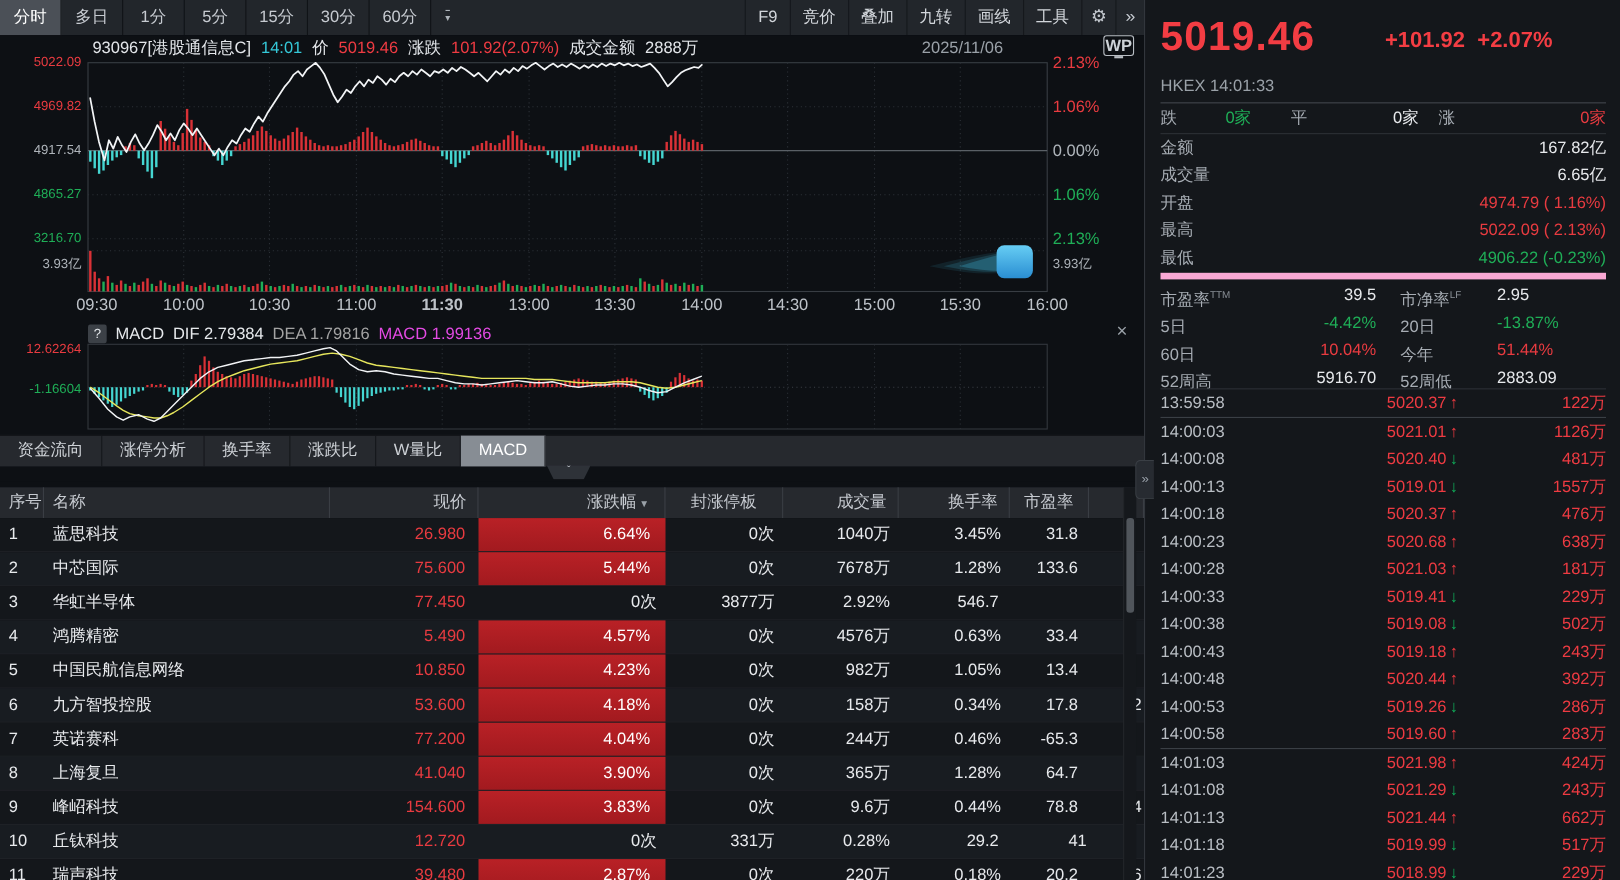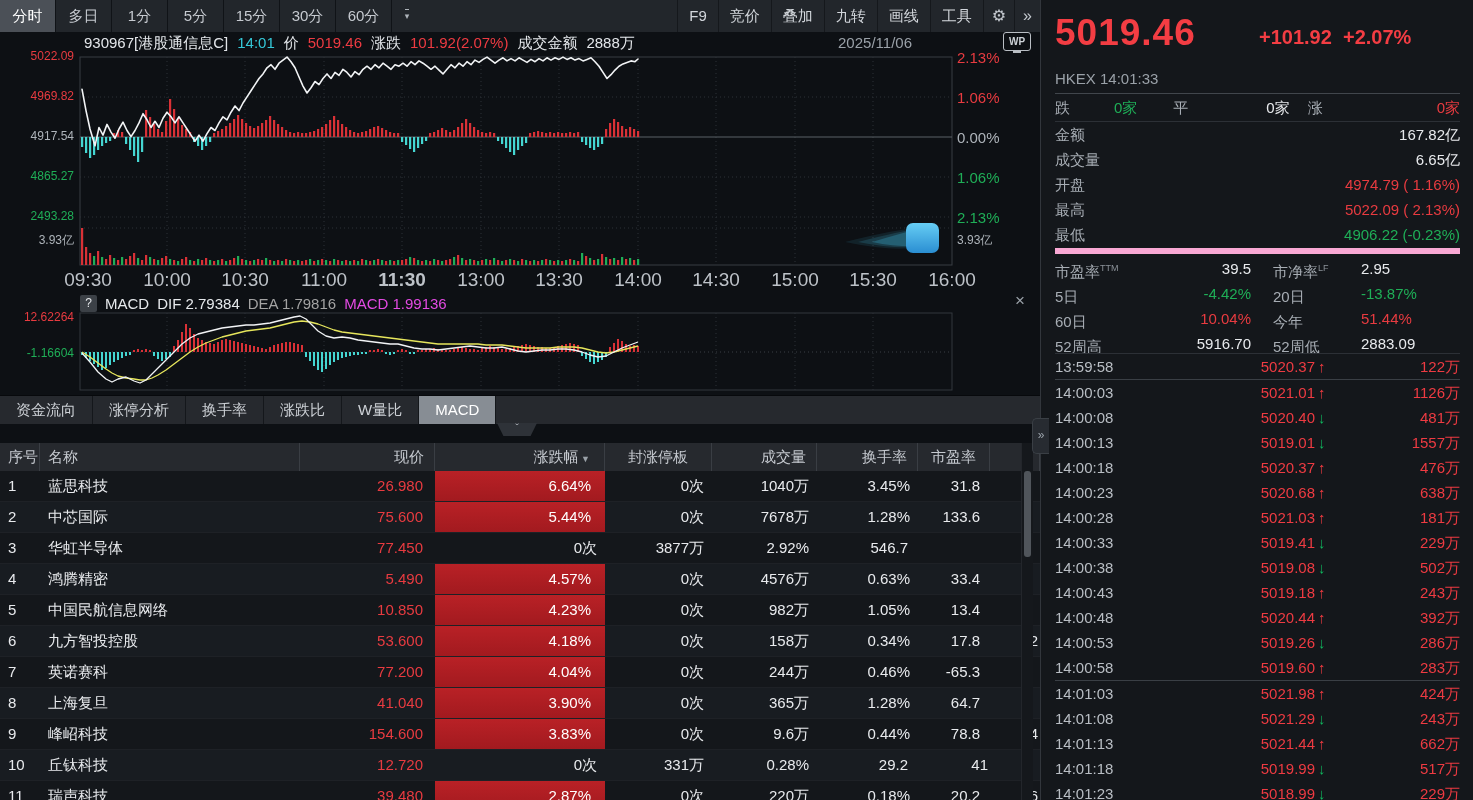--- a/index.html
+++ b/index.html
@@ -17,25 +17,25 @@
   .tools{position:absolute;right:0;top:0;height:32px;display:flex;align-items:center;}
   .tool{padding:0 11px;height:32px;line-height:32px;color:#d2d6db;font-size:15px;border-left:1px solid #15181c;cursor:pointer;}
   .tool.sym{font-size:16px;color:#c3c8ce;padding:0 8px;}
   
   .chartwrap{position:absolute;left:0;top:32px;width:1040px;height:406px;background:#0d1014;}
   #chart-svg{position:absolute;left:0;top:0;}
   .chead{position:absolute;left:84px;top:2px;width:916px;height:18px;display:flex;gap:9px;align-items:baseline;
          font-size:15px;white-space:nowrap;}
   .chead .w{color:#e3e6ea;} .chead .cy{color:#35c8d8;} .chead .rd{color:#ee3b42;} .chead .dt{margin-left:auto;color:#9aa1a8;margin-right:88px;}
   .wp-icon{position:absolute;left:1003px;top:0px;width:26px;height:17px;border:1px solid #b9bec4;border-radius:3px;
-           color:#cdd2d7;font-size:10px;font-weight:bold;text-align:center;line-height:17px;}
+           color:#cdd2d7;font-size:15px;font-weight:bold;text-align:center;line-height:17px;}
   .wp-icon:after{content:"";position:absolute;left:9px;top:18px;width:8px;height:2px;background:#b9bec4;}
   .ylab{position:absolute;width:74px;text-align:right;font-size:12px;}
   .ylabR{position:absolute;left:957px;width:80px;text-align:left;font-size:15px;}
-  .xlab{position:absolute;top:0;width:56px;text-align:center;color:#bdc2c8;font-size:19px;}
+  .xlab{position:absolute;top:0;width:56px;text-align:center;color:#bdc2c8;font-size:15px;}
   .clr-red{color:#e83b40;} .clr-green{color:#1fae57;} .clr-gray{color:#aeb4ba;}
   
   .macd-head{position:absolute;left:80px;top:261px;height:20px;display:flex;gap:8px;align-items:center;font-size:15px;}
   .qbox{width:17px;height:17px;background:#3c4147;color:#e4e7ea;text-align:center;line-height:17px;border-radius:2px;font-size:12px;}
   .macd-head .w{color:#e6e9ec;} .macd-head .yel{color:#a3a3a3;} .macd-head .mag{color:#e34ae3;}
   .macd-close{position:absolute;left:1010px;top:259px;width:20px;height:20px;color:#9aa1a8;font-size:17px;line-height:20px;text-align:center;cursor:pointer;}
   
   .btabs{position:absolute;left:0;top:395px;width:1040px;height:28px;background:#26292e;display:flex;border-top:1px solid #07090c;}
   .btab{padding:0 16px;height:28px;line-height:28px;color:#cdd1d6;font-size:15px;border-right:1px solid #14171b;cursor:pointer;}
   .btab.active{background:#878d94;color:#ffffff;}
@@ -587,21 +587,21 @@
       <span class="w">2888万</span>
       <span class="dt">2025/11/06</span>
     </div>
     <div class="wp-icon">WP</div>
 
     <div id="axis-labels">
         <div class="ylab clr-red" style="left: 0px; top: 17px;">5022.09</div>
         <div class="ylab clr-red" style="left: 0px; top: 57px;">4969.82</div>
         <div class="ylab clr-gray" style="left: 0px; top: 97px;">4917.54</div>
         <div class="ylab clr-green" style="left: 0px; top: 137px;">4865.27</div>
-        <div class="ylab clr-green" style="left: 0px; top: 177px;">2493.28</div>
+        <div class="ylab clr-green" style="left: 0px; top: 177px;">3216.70</div>
         <div class="ylabR clr-red" style="top: 17px;">2.13%</div>
         <div class="ylabR clr-red" style="top: 57px;">1.06%</div>
         <div class="ylabR clr-gray" style="top: 97px;">0.00%</div>
         <div class="ylabR clr-green" style="top: 137px;">1.06%</div>
         <div class="ylabR clr-green" style="top: 177px;">2.13%</div>
         <div class="ylab clr-gray" style="left: 0px; top: 200px; text-align: right;">3.93亿</div>
         <div class="ylab clr-gray" style="left: 957px; top: 200px; text-align: left;">3.93亿</div>
       </div>
     <div id="x-axis">
         <div class="xlab" style="left: 60px; top: 237px;">09:30</div>

